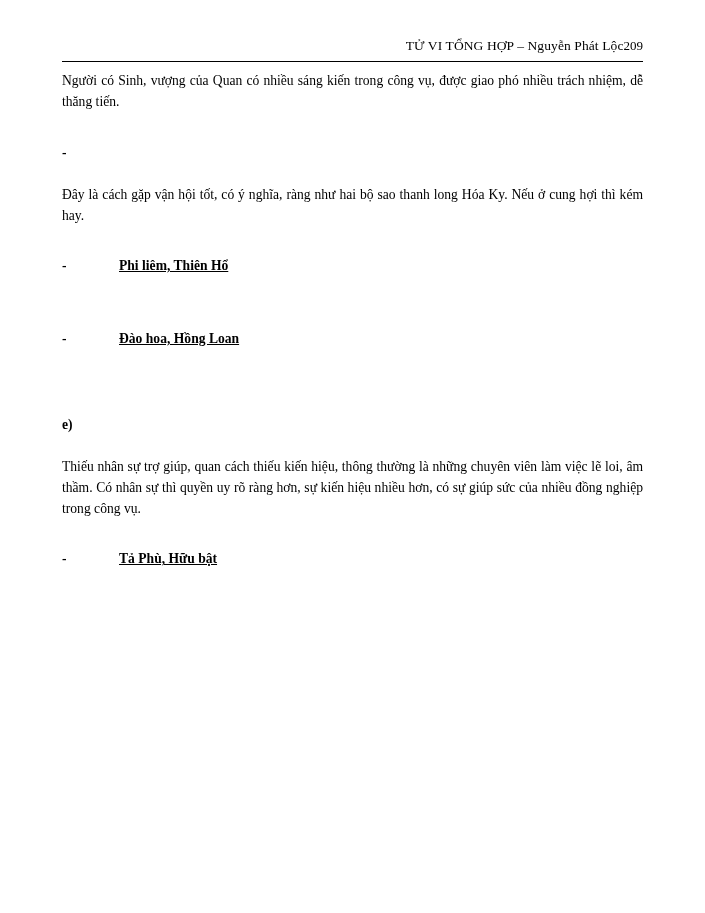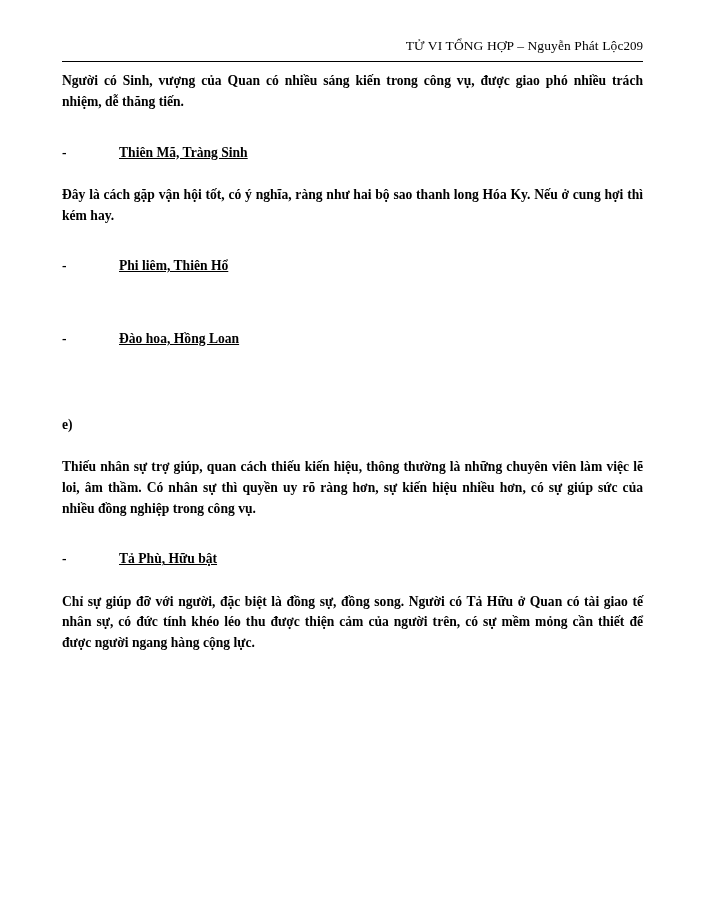--- a/index.html
+++ b/index.html
@@ -37,21 +37,20 @@
   .header-rule {
     border: 0;
     border-top: 1px solid #000;
     margin: 7px 0 9px 0;
   }
   p {
     margin: 0 0 0 0;
     font-size: 13.6px;
     line-height: 1.52;
     text-align: justify;
-    font-weight: bold;
   }
   .body-block {
     margin-bottom: 0;
   }
   .spacer-lg { height: 30px; }
   .spacer-md { height: 22px; }
   .spacer-xl { height: 44px; }
   .heading-row {
     display: flex;
     font-size: 13.6px;
@@ -78,21 +77,20 @@
     <div class="header-page">209</div>
   </div>
   <hr class="header-rule">
 
   <p class="body-block">Người có Sinh, vượng của Quan có nhiều sáng kiến trong công vụ, được giao phó nhiều trách nhiệm, dễ thăng tiến.</p>
 
   <div class="spacer-lg"></div>
 
   <div class="heading-row">
     <span class="heading-marker">-</span>
-    <span class="heading-text">Thiên Mã, Tràng Sinh</span>
   </div>
 
   <div class="spacer-md"></div>
 
   <p>Đây là cách gặp vận hội tốt, có ý nghĩa, ràng như hai bộ sao thanh long Hóa Ky. Nếu ở cung hợi thì kém hay.</p>
 
   <div class="spacer-lg"></div>
 
   <div class="heading-row">
     <span class="heading-marker">-</span>
@@ -124,15 +122,14 @@
 
   <div class="spacer-lg"></div>
 
   <div class="heading-row">
     <span class="heading-marker">-</span>
     <span class="heading-text">Tả Phù, Hữu bật</span>
   </div>
 
   <div class="spacer-md"></div>
 
-  <p>Chỉ sự giúp đỡ với người, đặc biệt là đồng sự, đồng song. Người có Tả Hữu ở Quan có tài giao tế nhân sự, có đức tính khéo léo thu được thiện cảm của người trên, có sự mềm mỏng cần thiết để được người ngang hàng cộng lực.</p>
 
 </div>
 
 </body></html>

